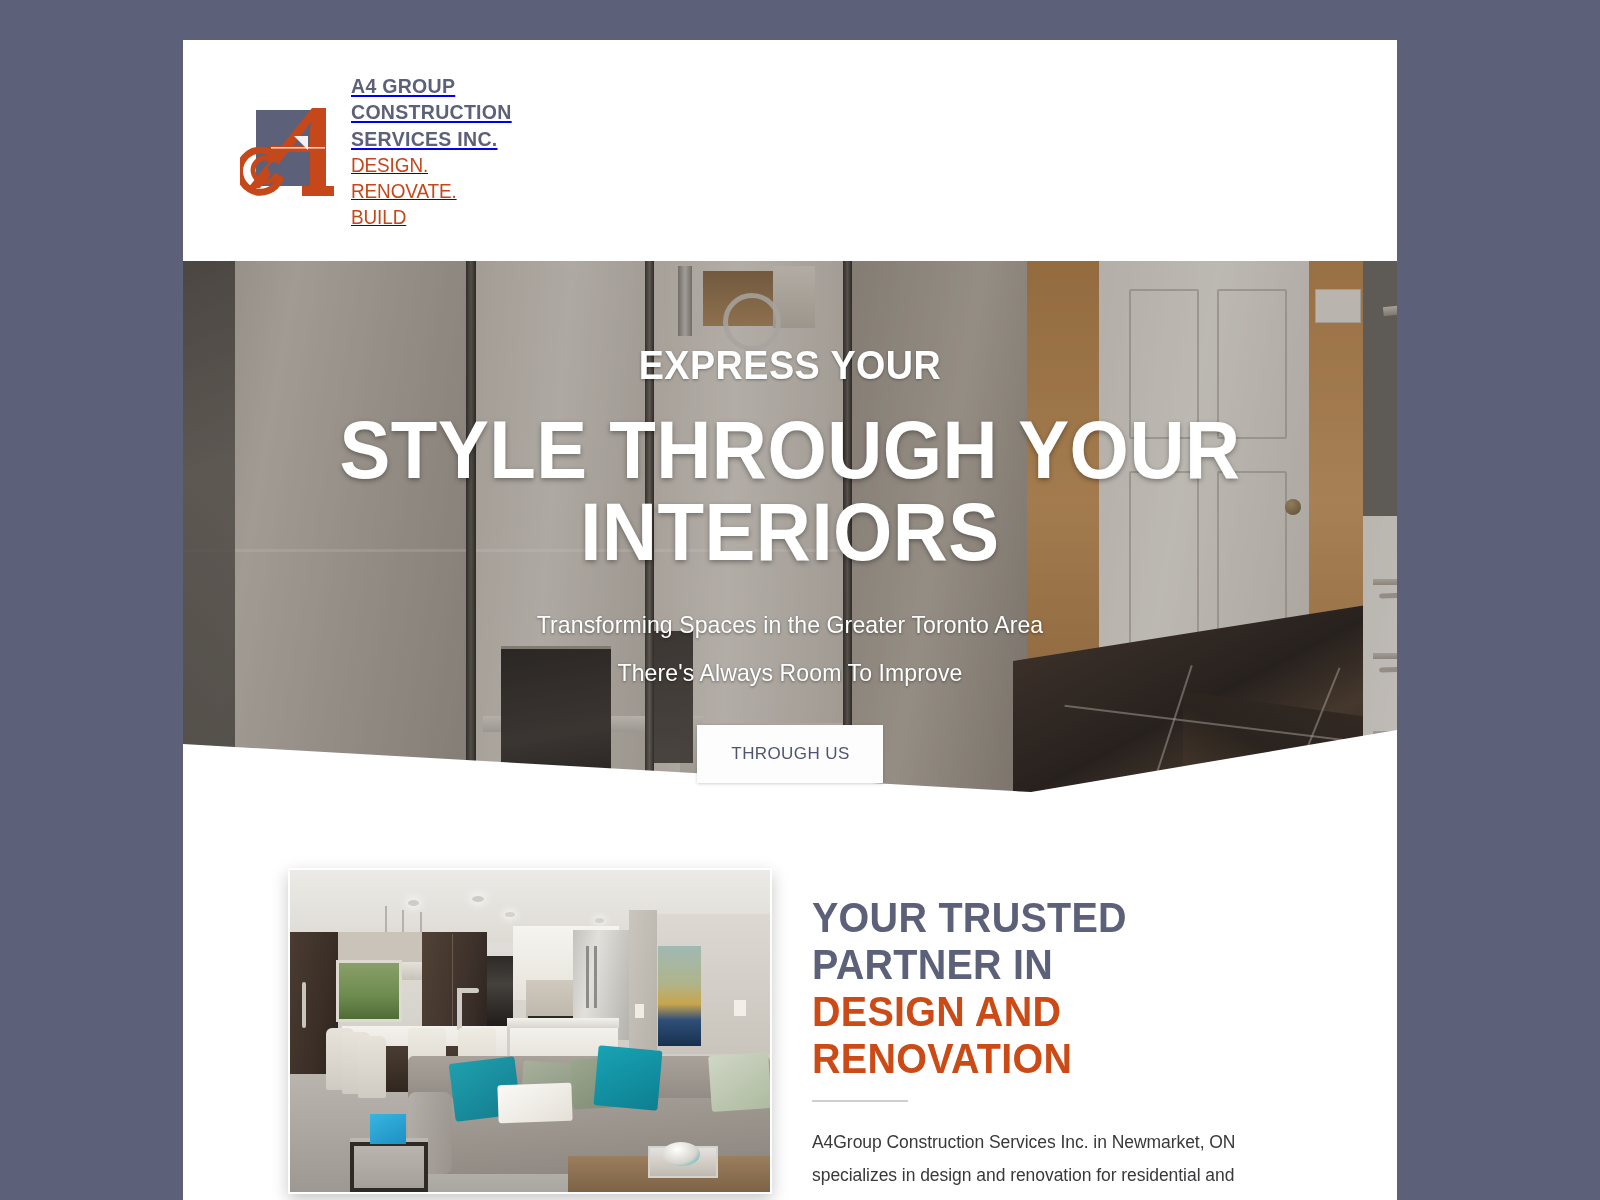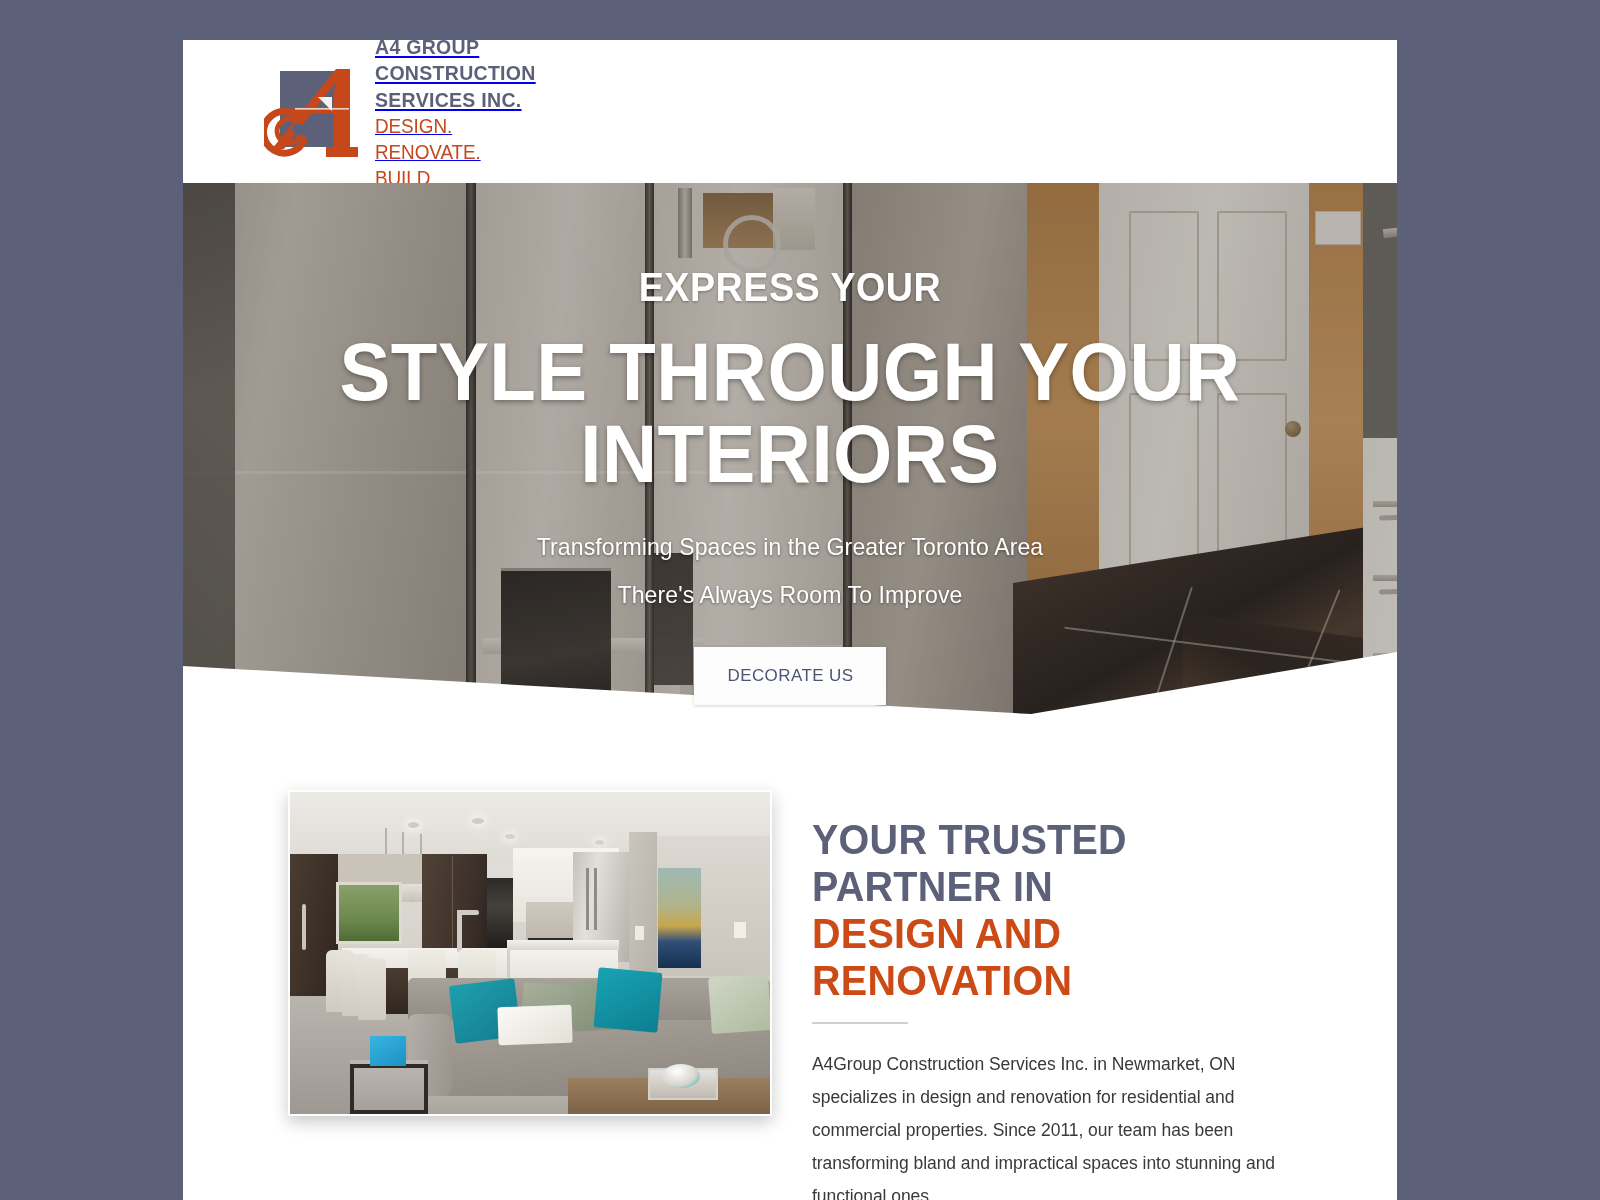--- a/index.html
+++ b/index.html
@@ -15,25 +15,24 @@
     position:absolute;
     left:183px; top:40px;
     width:1214px; height:1160px;
     background:#ffffff;
     overflow:hidden;
   }
 
   
   #header {
     position:relative;
-    height:143px;
+    height:221px;
     background:#fff;
     display:flex;
     align-items:center;
-    padding-left:24px;
   }
   #brand {
     display:flex; align-items:center;
     margin-left:57px;
   }
   #logo-mark { width:96px; height:98px; flex:0 0 auto; }
   #brand-text { margin-left:15px; margin-top:2px; }
   .brand-line {
     font-family:"Liberation Sans Narrow","Liberation Sans", sans-serif;
     font-weight:700;
@@ -442,21 +441,21 @@
       <div class="ph" id="ph-wallL2"></div>
     </div>
 
     <div id="hero-tint"></div>
 
     <div id="hero-content">
       <div id="hero-eyebrow">EXPRESS YOUR</div>
       <div id="hero-title">STYLE THROUGH YOUR INTERIORS</div>
       <div class="hero-sub" id="hero-sub1">Transforming Spaces in the Greater Toronto Area</div>
       <div class="hero-sub" id="hero-sub2">There's Always Room To Improve</div>
-      <a id="hero-cta" href="#">DECORATE US</a>
+      <a id="hero-cta" href="#">THROUGH US</a>
     </div>
 
     <div id="hero-chevron">
       <svg viewBox="0 0 1214 110" preserveAspectRatio="none">
         <polygon points="0,110 0,62 848,110 1214,48 1214,110" fill="#ffffff"></polygon>
       </svg>
     </div>
   </div>
 
   <div id="about">

